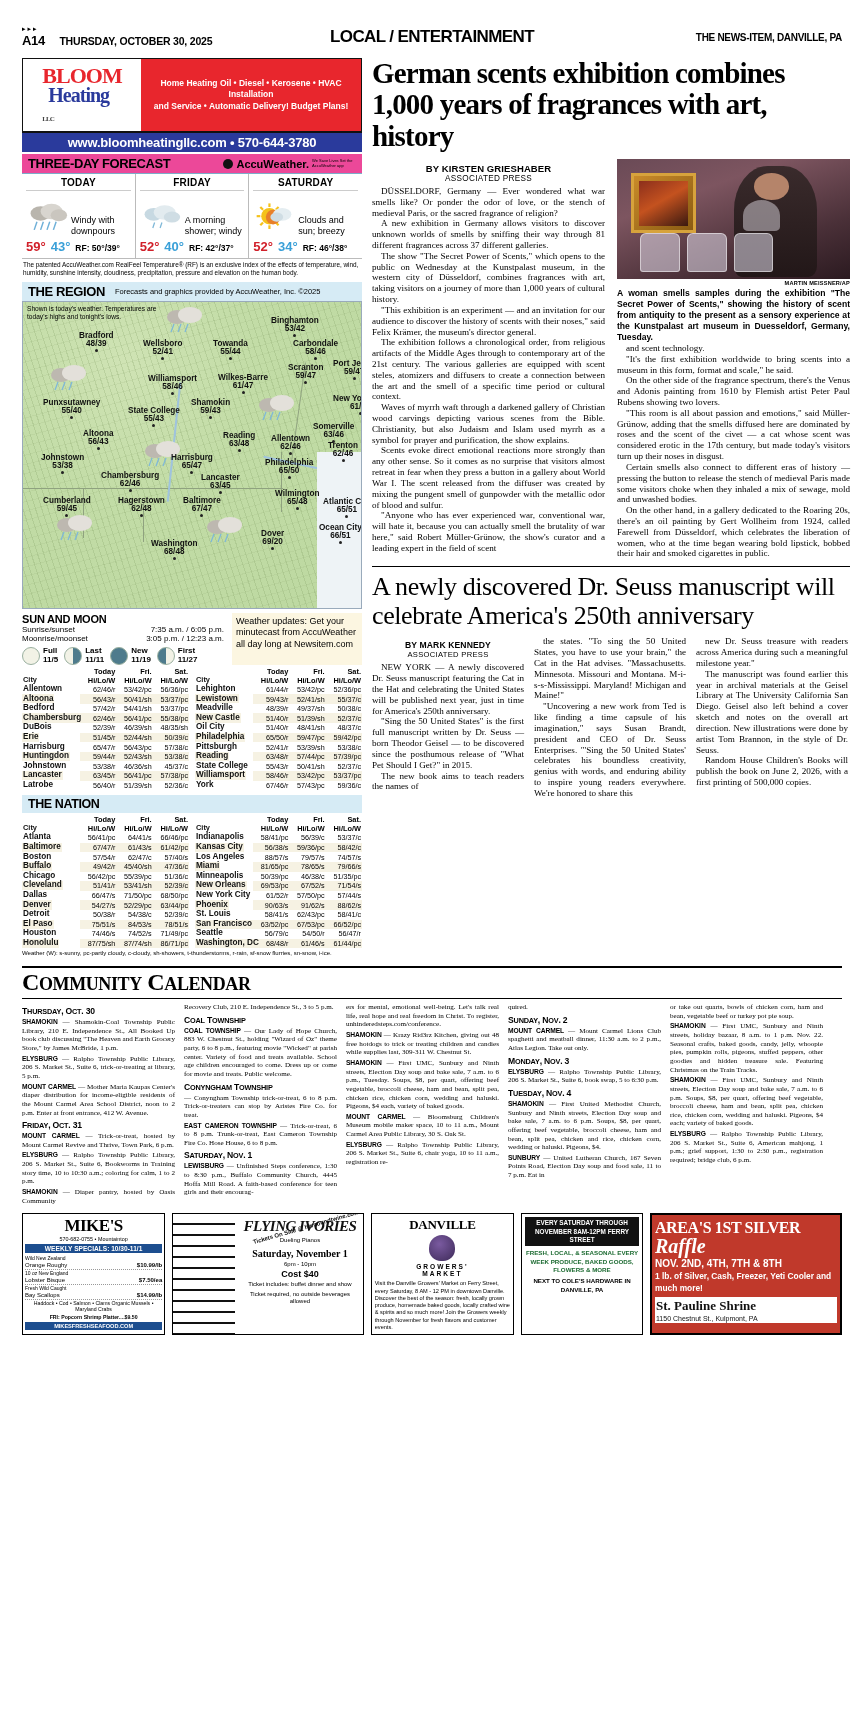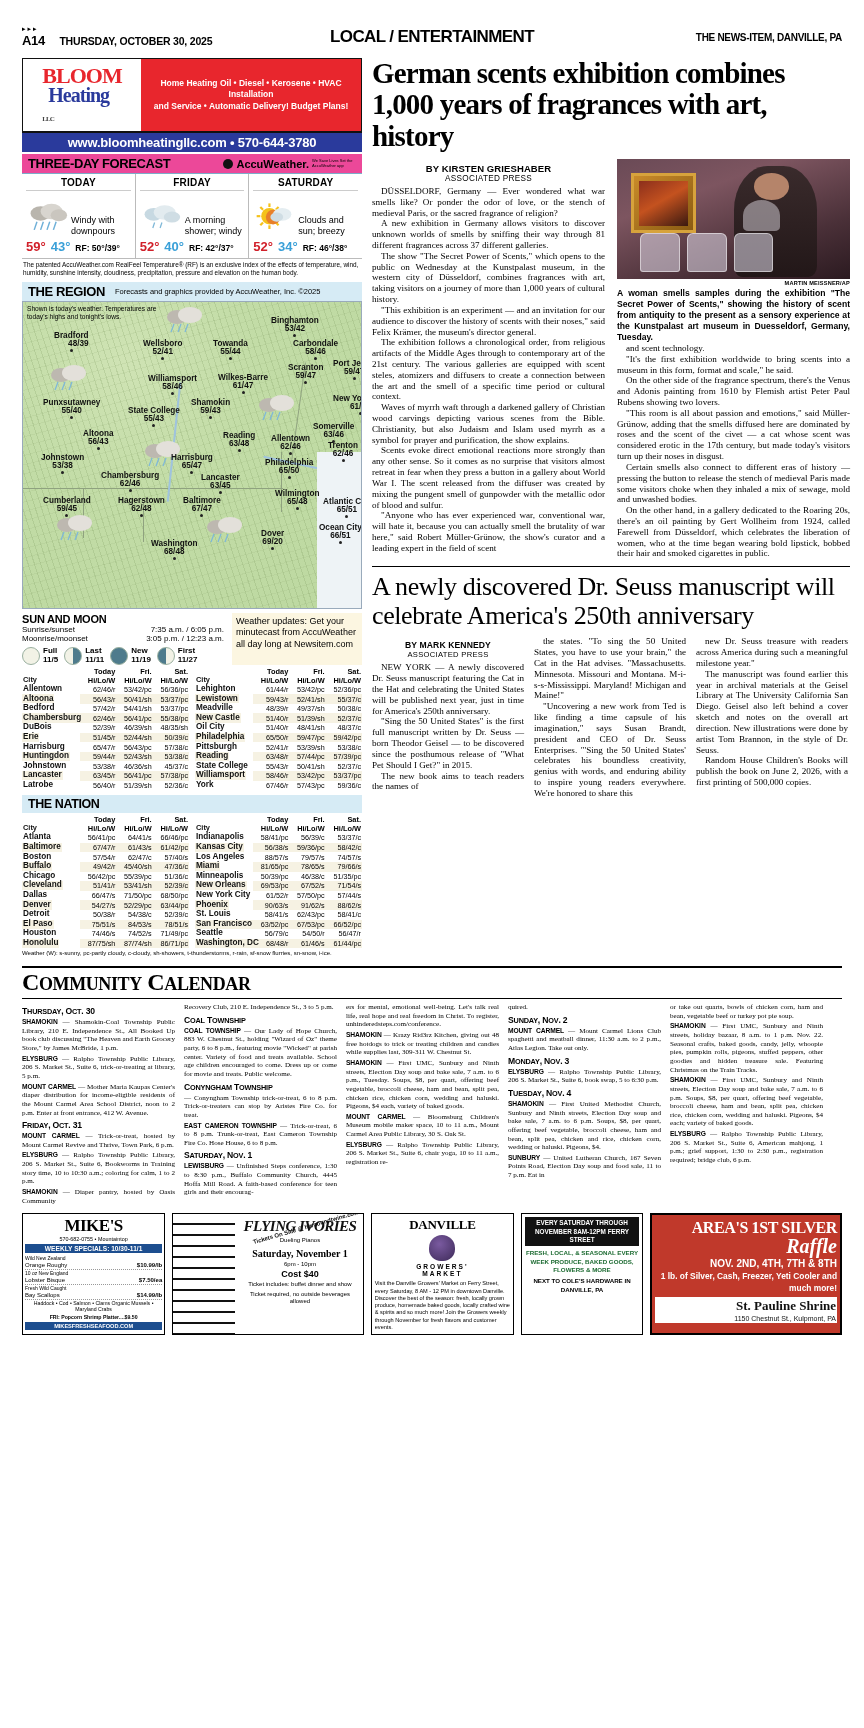--- a/index.html
+++ b/index.html
@@ -159,21 +159,21 @@
   .dv-logo { font-family:"Liberation Serif",serif; font-weight:bold; font-size:13px; letter-spacing:-0.3px; }
   .dv-sub { font-size:6.6px; font-weight:bold; letter-spacing:2px; }
   .dv-txt { font-size:5.6px; line-height:1.3; margin-top:3px; text-align:left;}
   .grape { width:26px; height:26px; margin:2px auto; background:radial-gradient(circle at 40% 35%,#7a5aa0,#3d2a58); border-radius:50% 50% 45% 45%; }
 
   .ad-sat { width:130px; border:1px solid #000; background:#fff; text-align:center; padding:3px; }
   .sat-hd { background:#111; color:#fff; font-size:6.4px; font-weight:bold; padding:2px; line-height:1.3;}
   .sat-txt { font-size:6.2px; font-weight:bold; line-height:1.35; margin-top:3px; color:#1d6b32;}
   .sat-txt2 { font-size:6.2px; font-weight:bold; line-height:1.35; margin-top:3px; }
 
-  .ad-raffle { width:205px; border:2px solid #000; background:#c0392b; color:#fff; text-align:right; padding:4px 3px; }
+  .ad-raffle { width:205px; border:2px solid #000; background:#c0392b; color:#fff; text-align:left; padding:4px 3px; }
   .rf-t1 { font-family:"Liberation Serif",serif; font-weight:bold; font-size:16px; letter-spacing:-0.4px; }
   .rf-t2 { font-family:"Liberation Serif",serif; font-weight:bold; font-size:20px; font-style:italic; line-height:0.95;}
   .rf-dates { font-weight:bold; font-size:10px; margin-top:2px; }
   .rf-prize { font-size:8.4px; font-weight:bold; line-height:1.35; margin-top:2px;}
   .rf-place { background:#fff; color:#111; font-family:"Liberation Serif",serif; font-weight:bold; font-size:13px; margin-top:3px; padding:1px;}
   .rf-addr { background:#fff; color:#111; font-size:7px; padding:0 1px 1px; }
 </style>
 </head>
 <body>
 
@@ -362,21 +362,21 @@
             <ellipse cx="27" cy="9" rx="12" ry="8" fill="#e3e0da"></ellipse>
           <g stroke="#7fb8d8" stroke-width="1.3">
               <line x1="11" y1="18" x2="8" y2="26"></line>
               <line x1="18" y1="18" x2="15" y2="26"></line>
               <line x1="25" y1="18" x2="22" y2="26"></line>
             </g>
         </svg>
 
         <div class="map-note">Shown is today's weather. Temperatures are today's highs and tonight's lows.</div>
         <div id="map-cities">
-            <div class="city" style="left: 31px; top: 30px; text-align: right;"><span class="nm">Bradford</span><br><span class="tp">48/39</span><span class="dot"></span></div>
+            <div class="city" style="left: 56px; top: 30px;"><span class="nm">Bradford</span><br><span class="tp">48/39</span><span class="dot"></span></div>
             <div class="city" style="left: 120px; top: 38px;"><span class="nm">Wellsboro</span><br><span class="tp">52/41</span><span class="dot"></span></div>
             <div class="city" style="left: 248px; top: 15px;"><span class="nm">Binghamton</span><br><span class="tp">53/42</span><span class="dot"></span></div>
             <div class="city" style="left: 190px; top: 38px;"><span class="nm">Towanda</span><br><span class="tp">55/44</span><span class="dot"></span></div>
             <div class="city" style="left: 270px; top: 38px;"><span class="nm">Carbondale</span><br><span class="tp">58/46</span><span class="dot"></span></div>
             <div class="city" style="left: 265px; top: 62px;"><span class="nm">Scranton</span><br><span class="tp">59/47</span><span class="dot"></span></div>
             <div class="city" style="left: 310px; top: 58px;"><span class="nm">Port Jervis</span><br><span class="tp">59/47</span><span class="dot"></span></div>
             <div class="city" style="left: 125px; top: 73px;"><span class="nm">Williamsport</span><br><span class="tp">58/46</span><span class="dot"></span></div>
             <div class="city" style="left: 195px; top: 72px;"><span class="nm">Wilkes-Barre</span><br><span class="tp">61/47</span><span class="dot"></span></div>
             <div class="city" style="left: 168px; top: 97px;"><span class="nm">Shamokin</span><br><span class="tp">59/43</span><span class="dot"></span></div>
             <div class="city" style="left: 20px; top: 97px;"><span class="nm">Punxsutawney</span><br><span class="tp">55/40</span><span class="dot"></span></div>

